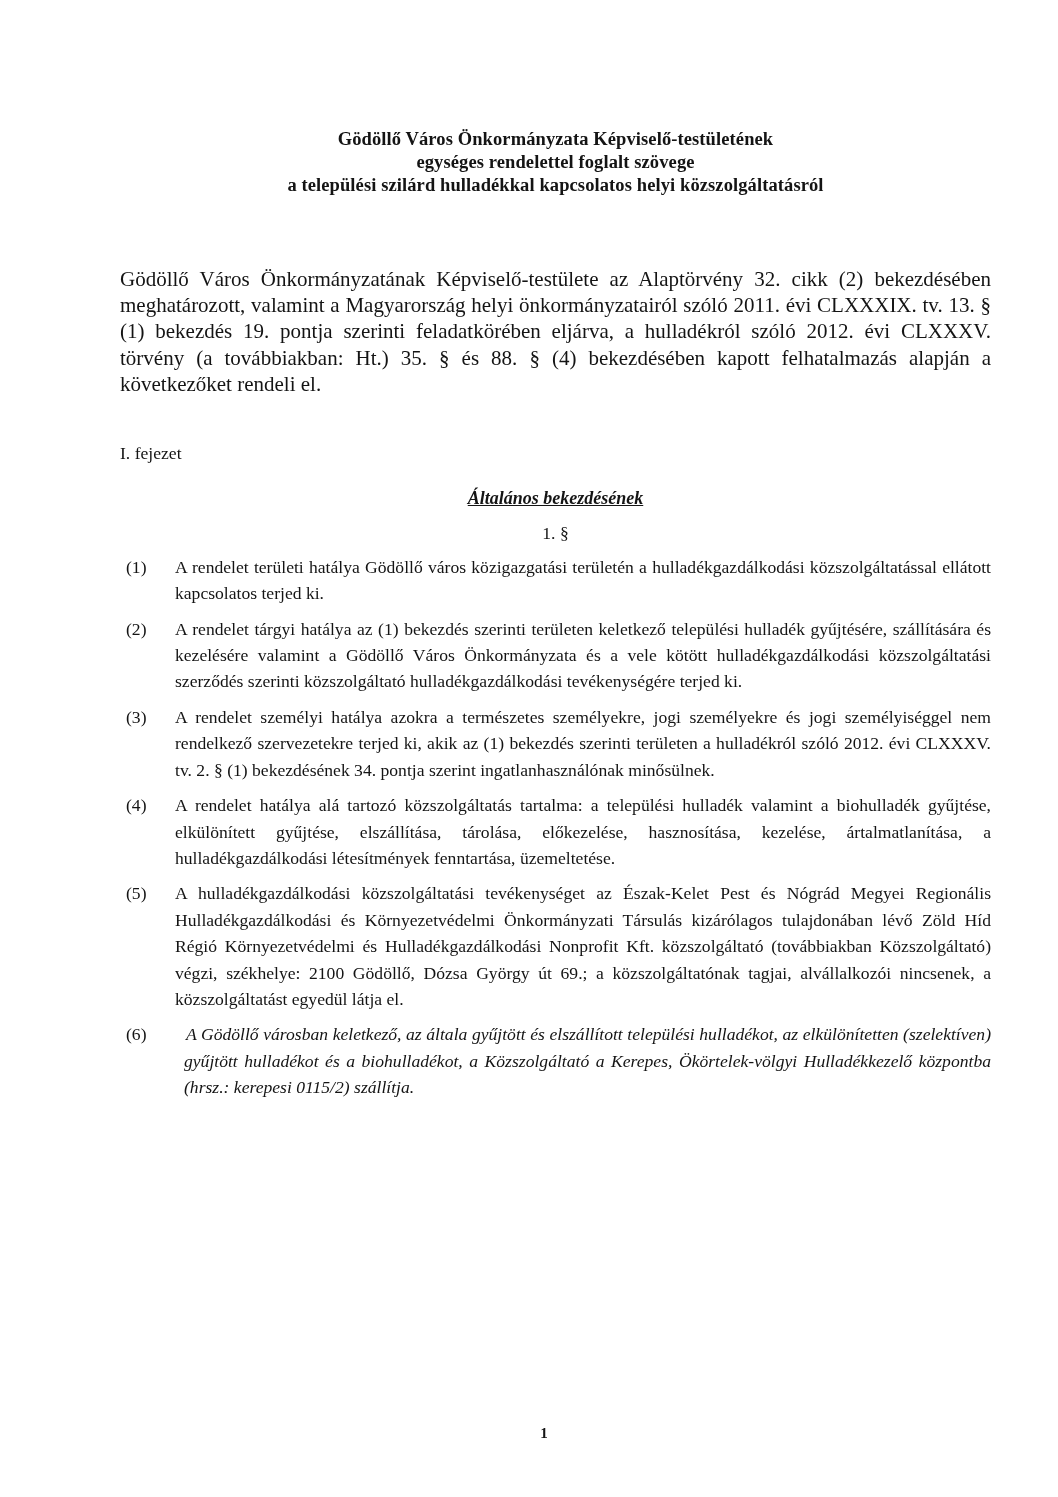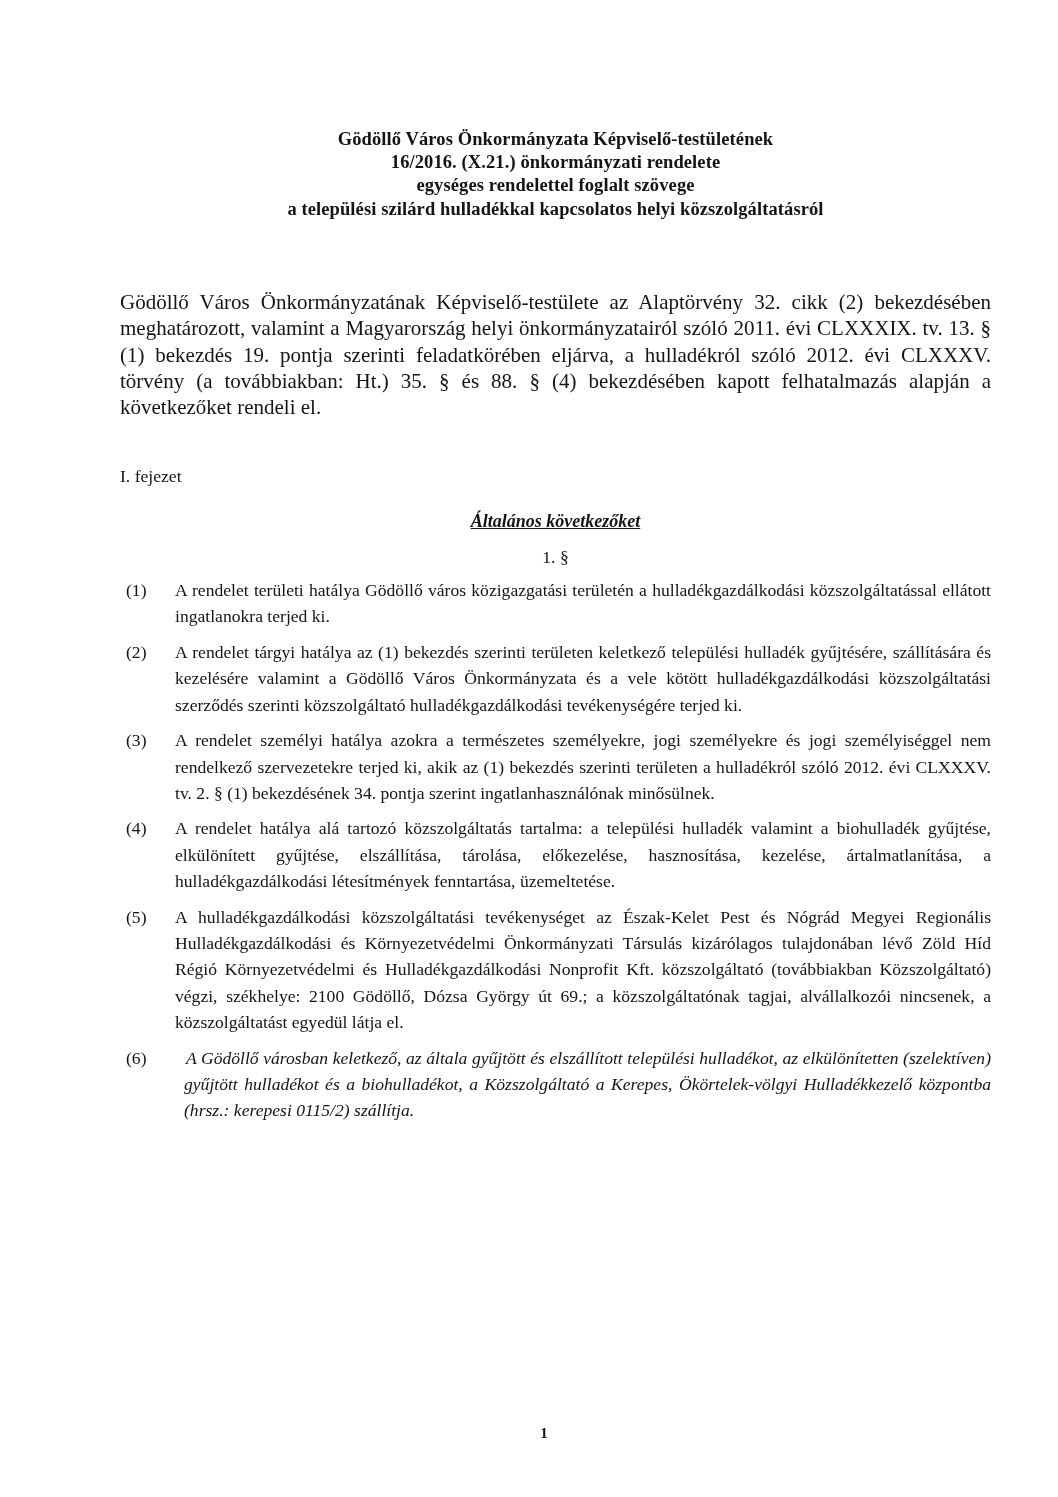--- a/index.html
+++ b/index.html
@@ -94,36 +94,35 @@
   }
 </style>
 </head>
 <body>
 
 <div class="page">
   <div class="content">
 
     <div class="title-block">
       <div>Gödöllő Város Önkormányzata Képviselő-testületének</div>
-      <div>16/2016. (X.21.) önkormányzati rendelete</div>
       <div>egységes rendelettel foglalt szövege</div>
       <div>a települési szilárd hulladékkal kapcsolatos helyi közszolgáltatásról</div>
     </div>
 
     <div class="preamble">Gödöllő Város Önkormányzatának Képviselő-testülete az Alaptörvény 32. cikk (2) bekezdésében meghatározott, valamint a Magyarország helyi önkormányzatairól szóló 2011. évi CLXXXIX. tv. 13. § (1) bekezdés 19. pontja szerinti feladatkörében eljárva, a hulladékról szóló 2012. évi CLXXXV. törvény (a továbbiakban: Ht.) 35. § és 88. § (4) bekezdésében kapott felhatalmazás alapján a következőket rendeli el.</div>
 
     <div class="chapter-heading">I. fejezet</div>
-    <div class="chapter-subheading">Általános következőket</div>
+    <div class="chapter-subheading">Általános bekezdésének</div>
     <div class="section-number">1. §</div>
 
     <div class="items">
 
       <div class="item">
         <span class="item-num">(1)</span>
-        <div class="item-text">A rendelet területi hatálya Gödöllő város közigazgatási területén a hulladékgazdálkodási közszolgáltatással ellátott ingatlanokra terjed ki.</div>
+        <div class="item-text">A rendelet területi hatálya Gödöllő város közigazgatási területén a hulladékgazdálkodási közszolgáltatással ellátott kapcsolatos terjed ki.</div>
       </div>
 
       <div class="item">
         <span class="item-num">(2)</span>
         <div class="item-text">A rendelet tárgyi hatálya az (1) bekezdés szerinti területen keletkező települési hulladék gyűjtésére, szállítására és kezelésére valamint a Gödöllő Város Önkormányzata és a vele kötött hulladékgazdálkodási közszolgáltatási szerződés szerinti közszolgáltató hulladékgazdálkodási tevékenységére terjed ki.</div>
       </div>
 
       <div class="item">
         <span class="item-num">(3)</span>
         <div class="item-text">A rendelet személyi hatálya azokra a természetes személyekre, jogi személyekre és jogi személyiséggel nem rendelkező szervezetekre terjed ki, akik az (1) bekezdés szerinti területen a hulladékról szóló 2012. évi CLXXXV. tv. 2. § (1) bekezdésének 34. pontja szerint ingatlanhasználónak minősülnek.</div>

